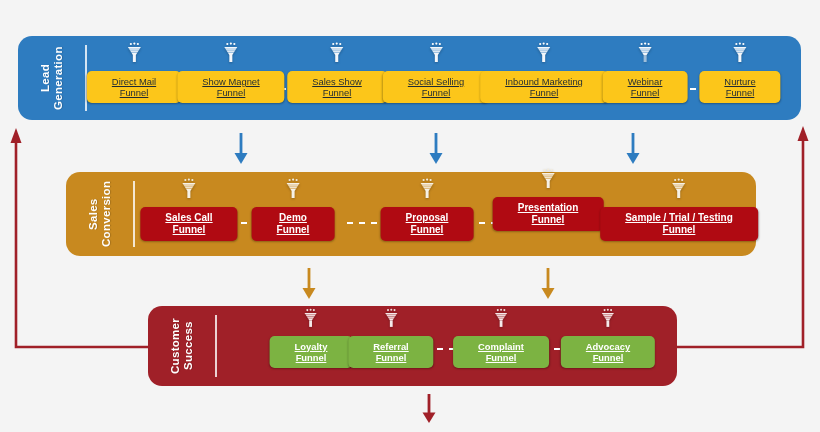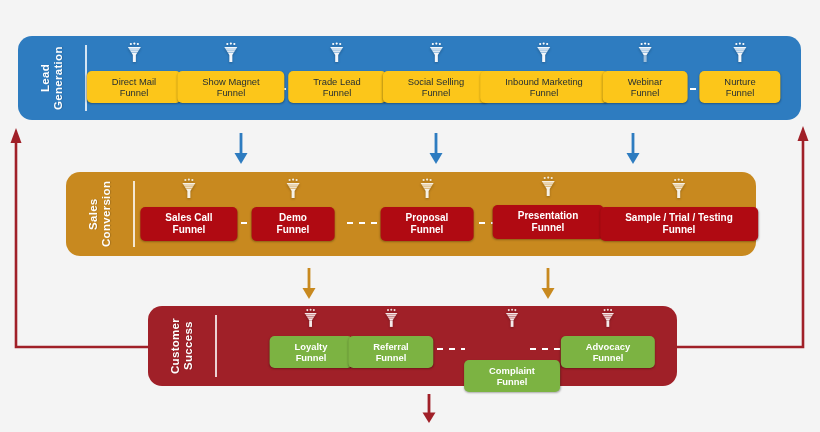--- a/index.html
+++ b/index.html
@@ -60,20 +60,21 @@
     filter:drop-shadow(0 1px 1px rgba(0,0,0,.25));
   }
   .chip{
     border-radius:5px;
     text-align:center;
     line-height:1.18;
     box-sizing:border-box;
     padding:5px 25px;
     box-shadow:0 1px 2px rgba(0,0,0,.30);
     white-space:nowrap;
+    text-decoration:underline;
   }
   .chip-yellow{background:#fcc61a;color:#1f2a33;font-size:9.4px;font-weight:normal;}
   .chip-darkred{background:#b00a12;color:#ffffff;font-size:10px;font-weight:bold;}
   .chip-green{background:#7cb342;color:#ffffff;font-size:9.4px;font-weight:bold;}
 
   
   .dash{
     position:absolute;
     height:2px;
     background-image:linear-gradient(to right,#ffffff 0 6px,rgba(0,0,0,0) 6px 12px);
@@ -162,21 +163,21 @@
           <circle cx="7.5" cy="1.6" r="1.1" fill="#ffffff"></circle>
           <circle cx="11" cy="2" r="1.1" fill="#ffffff"></circle>
         <polygon points="1,5 14,5 9,13 6,13" fill="#ffffff" opacity=".95"></polygon>
         <rect x="6" y="13" width="3" height="7" fill="#ffffff" opacity=".95"></rect>
         <rect x="1" y="6.6" width="13" height="0.8" fill="#2e7cc0" opacity=".55"></rect>
         <rect x="2.3" y="8.4" width="10.4" height="0.8" fill="#2e7cc0" opacity=".55"></rect>
         <rect x="3.6" y="10.2" width="7.8" height="0.8" fill="#2e7cc0" opacity=".55"></rect>
       </svg>
     </span>
     <div class="chip chip-yellow">
-      <div>Trade Lead</div>
+      <div>Sales Show</div>
       <div>Funnel</div>
     </div>
   </div>
 
   <div class="node" style="left:436px;top:42px;">
     <span class="icon-wrap">
       <svg width="15" height="22" viewBox="0 0 15 22">
         <circle cx="4" cy="2" r="1.1" fill="#ffffff"></circle>
           <circle cx="7.5" cy="1.6" r="1.1" fill="#ffffff"></circle>
           <circle cx="11" cy="2" r="1.1" fill="#ffffff"></circle>
@@ -329,21 +330,21 @@
         <rect x="2.3" y="8.4" width="10.4" height="0.8" fill="#c8891f" opacity=".65"></rect>
         <rect x="3.6" y="10.2" width="7.8" height="0.8" fill="#c8891f" opacity=".65"></rect>
       </svg>
     </span>
     <div class="chip chip-darkred">
       <div>Proposal</div>
       <div>Funnel</div>
     </div>
   </div>
 
-  <div class="node" style="left:548px;top:176px;">
+  <div class="node" style="left:548px;top:168px;">
     <span class="icon-wrap">
       <svg width="15" height="22" viewBox="0 0 15 22">
         <circle cx="4" cy="2" r="1.1" fill="#f2ecdd"></circle>
           <circle cx="7.5" cy="1.6" r="1.1" fill="#f2ecdd"></circle>
           <circle cx="11" cy="2" r="1.1" fill="#f2ecdd"></circle>
         <polygon points="1,5 14,5 9,13 6,13" fill="#f6f1e6"></polygon>
         <rect x="6" y="13" width="3" height="7" fill="#f6f1e6"></rect>
         <rect x="1" y="6.6" width="13" height="0.8" fill="#c8891f" opacity=".65"></rect>
         <rect x="2.3" y="8.4" width="10.4" height="0.8" fill="#c8891f" opacity=".65"></rect>
         <rect x="3.6" y="10.2" width="7.8" height="0.8" fill="#c8891f" opacity=".65"></rect>
@@ -427,21 +428,21 @@
         <rect x="2.3" y="8.4" width="10.4" height="0.8" fill="#a02028" opacity=".65"></rect>
         <rect x="3.6" y="10.2" width="7.8" height="0.8" fill="#a02028" opacity=".65"></rect>
       </svg>
     </span>
     <div class="chip chip-green">
       <div>Referral</div>
       <div>Funnel</div>
     </div>
   </div>
 
-  <div class="node" style="left:512px;top:308px;gap:24px;">
+  <div class="node" style="left:501px;top:308px;">
     <span class="icon-wrap">
       <svg width="14" height="21" viewBox="0 0 15 22">
         <circle cx="4" cy="2" r="1.1" fill="#f0dede"></circle>
           <circle cx="7.5" cy="1.6" r="1.1" fill="#f0dede"></circle>
           <circle cx="11" cy="2" r="1.1" fill="#f0dede"></circle>
         <polygon points="1,5 14,5 9,13 6,13" fill="#f5eaea"></polygon>
         <rect x="6" y="13" width="3" height="7" fill="#f5eaea"></rect>
         <rect x="1" y="6.6" width="13" height="0.8" fill="#a02028" opacity=".65"></rect>
         <rect x="2.3" y="8.4" width="10.4" height="0.8" fill="#a02028" opacity=".65"></rect>
         <rect x="3.6" y="10.2" width="7.8" height="0.8" fill="#a02028" opacity=".65"></rect>

